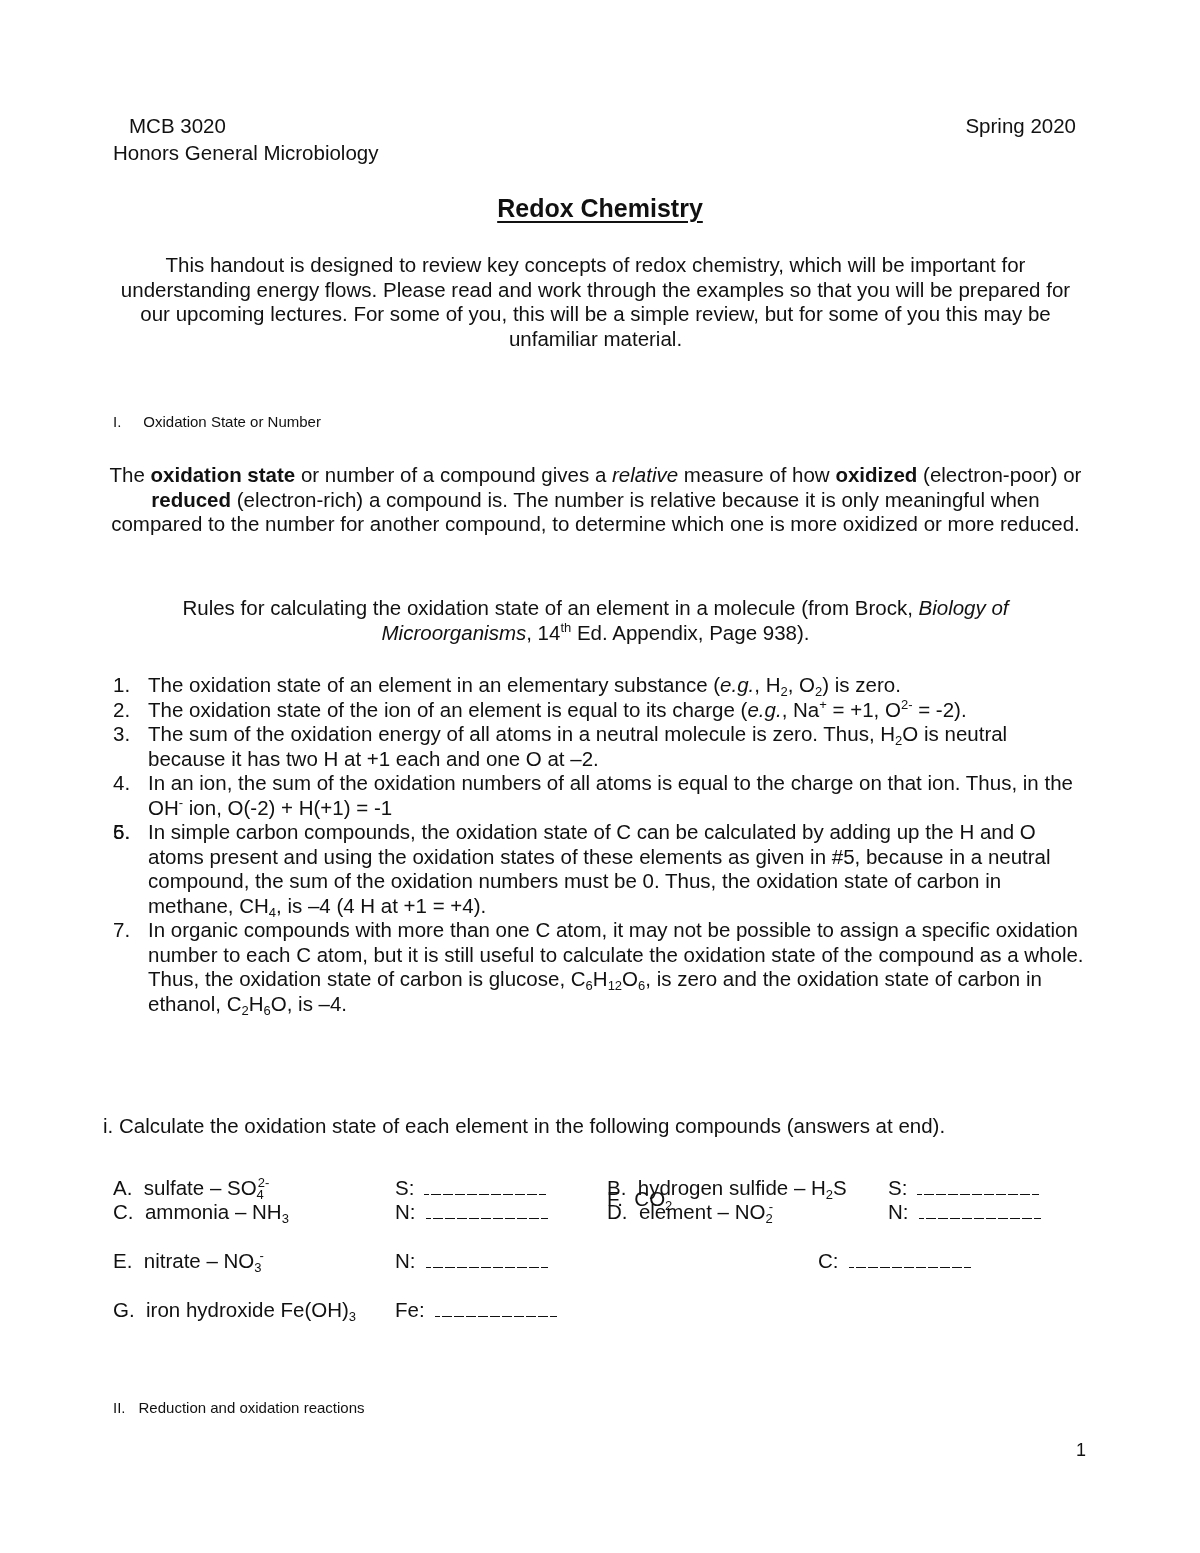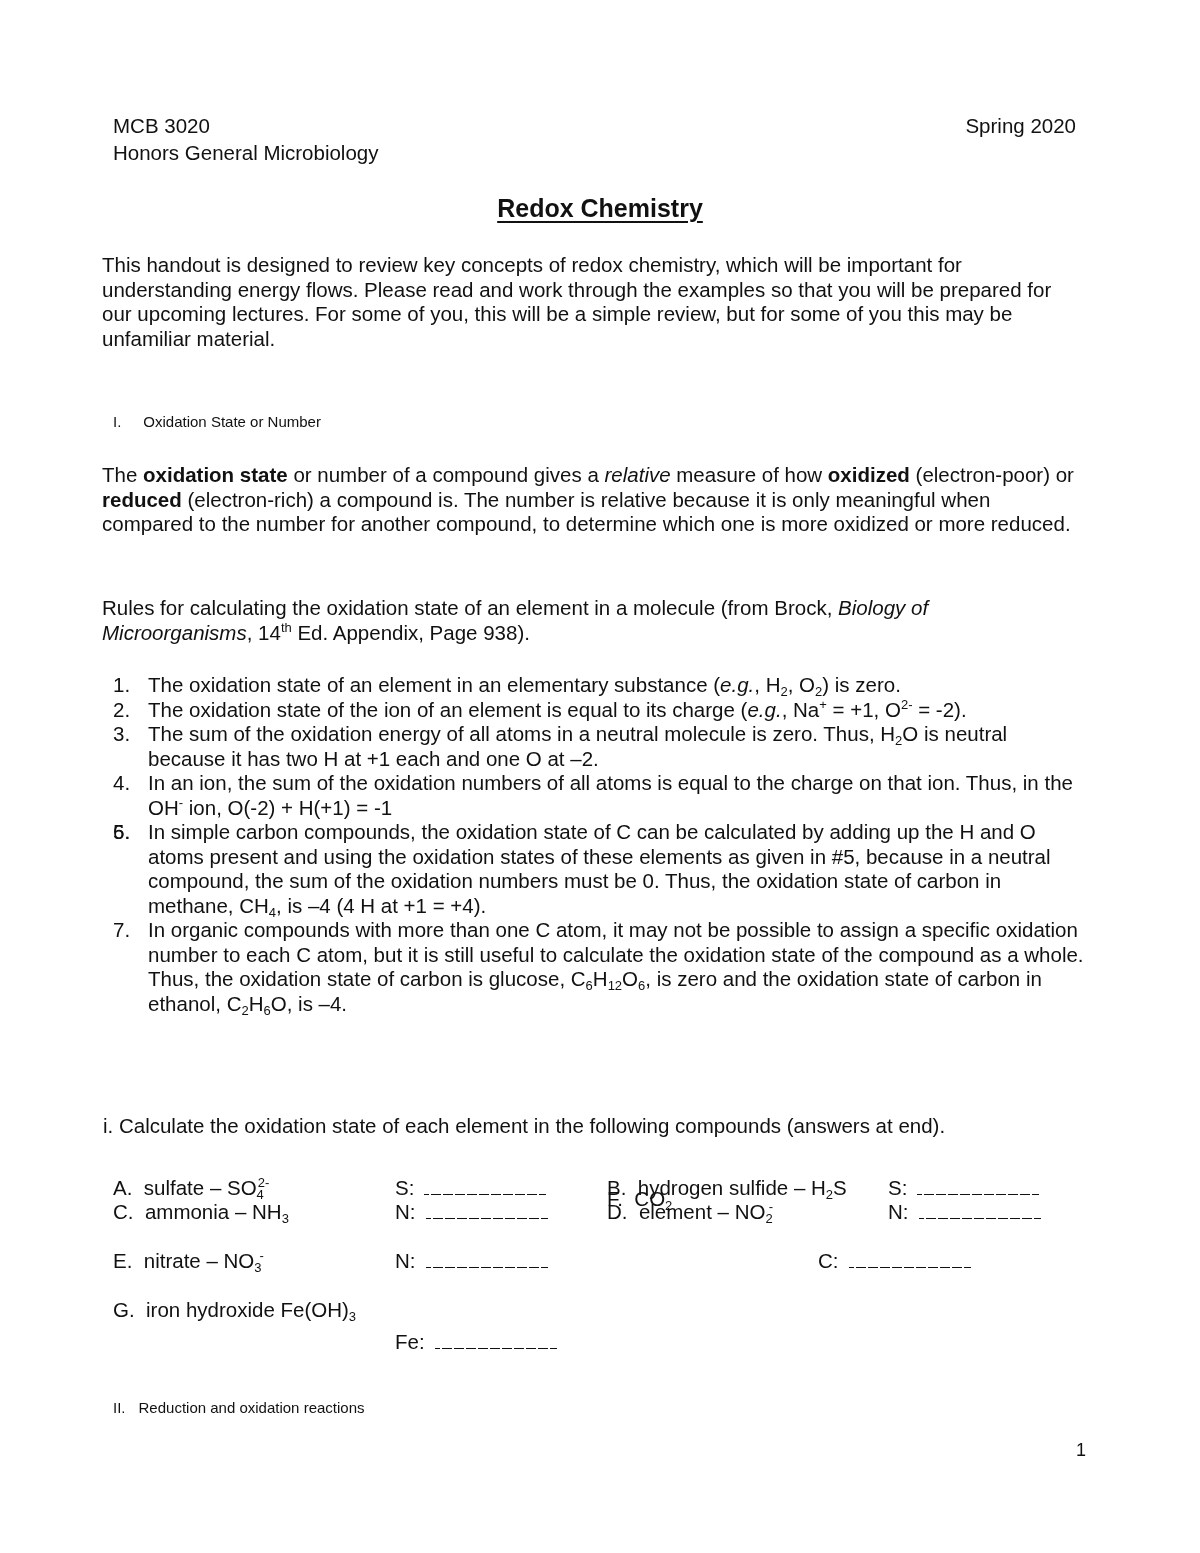--- a/index.html
+++ b/index.html
@@ -1,37 +1,37 @@
 <!DOCTYPE html>
 <html><head>
 <meta charset="utf-8">
 <style>
   html, body { margin: 0; padding: 0; background: #ffffff; }
   body { width: 1200px; height: 1553px; position: relative; overflow: hidden;
          font-family: "Liberation Sans", sans-serif; color: #111; font-size: 20.5px; }
   .abs { position: absolute; }
   .line { position: absolute; white-space: nowrap; line-height: 24px; }
-  .para { position: absolute; left: 102px; width: 975px; line-height: 24.7px; }
+  .para { position: absolute; left: 108px; width: 975px; line-height: 24.7px; text-align: center; }
   .title { font-weight: bold; font-size: 25px; text-decoration: underline; text-decoration-thickness: 2px; text-underline-offset: 4px; }
   .h { font-weight: normal; font-size: 15px; }
   b { font-weight: bold; }
   sub, sup { font-size: 13px; line-height: 0; }
   sub { vertical-align: -4px; }
   sup { vertical-align: 8px; }
   ol.rules { position: absolute; left: 113px; top: 673px; width: 975px; margin: 0; padding: 0; list-style: none; }
   ol.rules li { position: relative; padding-left: 35px; line-height: 24.5px; }
   ol.rules li .num { position: absolute; left: 0; top: 0; }
   .ex { position: absolute; white-space: nowrap; line-height: 24px; }
   .blank { display: inline-block; border-bottom: 1px solid #111; height: 16px; vertical-align: baseline; width: 122px; margin-left: 10px;
            background: repeating-linear-gradient(90deg, #111 0 10px, transparent 10px 12px); background-size: 12px 1px; background-repeat: repeat-x; background-position: bottom; border-bottom: none; }
 </style>
 </head>
 <body>
 
-<div class="line" style="left:113px; top:114px;text-align:right;">MCB 3020</div>
+<div class="line" style="left:129px; top:114px;text-align:right;">MCB 3020</div>
 <div class="line" style="right:124px; top:114px;">Spring 2020</div>
 <div class="line" style="left:113px; top:141px;">Honors General Microbiology</div>
 
 <div class="abs title" style="left:0; width:1200px; text-align:center; top:194px;">Redox Chemistry</div>
 
 <div class="para" style="top:253px;">This handout is designed to review key concepts of redox chemistry, which will be important for understanding energy flows. Please read and work through the examples so that you will be prepared for our upcoming lectures. For some of you, this will be a simple review, but for some of you this may be unfamiliar material.</div>
 
 <div class="line h" style="left:113px; top:410px;">
   <span>I.</span><span style="display:inline-block;width:22px;"></span><span>Oxidation State or Number</span>
 </div>
@@ -64,19 +64,19 @@
 <div class="ex" style="left:607px; top:1200px;"><span>D.</span>&nbsp; <span>element – NO</span><sub>2</sub><sup style="margin-left:-4px;">-</sup></div>
 <div class="ex" style="left:888px; top:1200px;"><span>N:</span><span class="blank"></span></div>
 
 <div class="ex" style="left:113px; top:1249px;"><span>E.</span>&nbsp; <span>nitrate – NO</span><sub>3</sub><sup style="margin-left:-2px;">-</sup></div>
 <div class="ex" style="left:395px; top:1249px;"><span>N:</span><span class="blank"></span></div>
 
 <div class="ex" style="left:607px; top:1187px;"><span>F.</span>&nbsp; <span>CO</span><sub>2</sub></div>
 <div class="ex" style="left:818px; top:1249px;"><span>C:</span><span class="blank"></span></div>
 
 <div class="ex" style="left:113px; top:1298px;"><span>G.</span>&nbsp; <span>iron hydroxide Fe(OH)</span><sub>3</sub></div>
-<div class="ex" style="left:395px; top:1330px;text-align:center;"><span>Fe:</span><span class="blank"></span></div>
+<div class="ex" style="left:395px; top:1298px;text-align:center;"><span>Fe:</span><span class="blank"></span></div>
 
 <div class="line h" style="left:113px; top:1396px;">
   <span>II.</span><span style="display:inline-block;width:13px;"></span><span>Reduction and oxidation reactions</span>
 </div>
 
 <div class="line" style="right:114px; top:1438px; font-size:18px;">1</div>
 
 </body></html>

